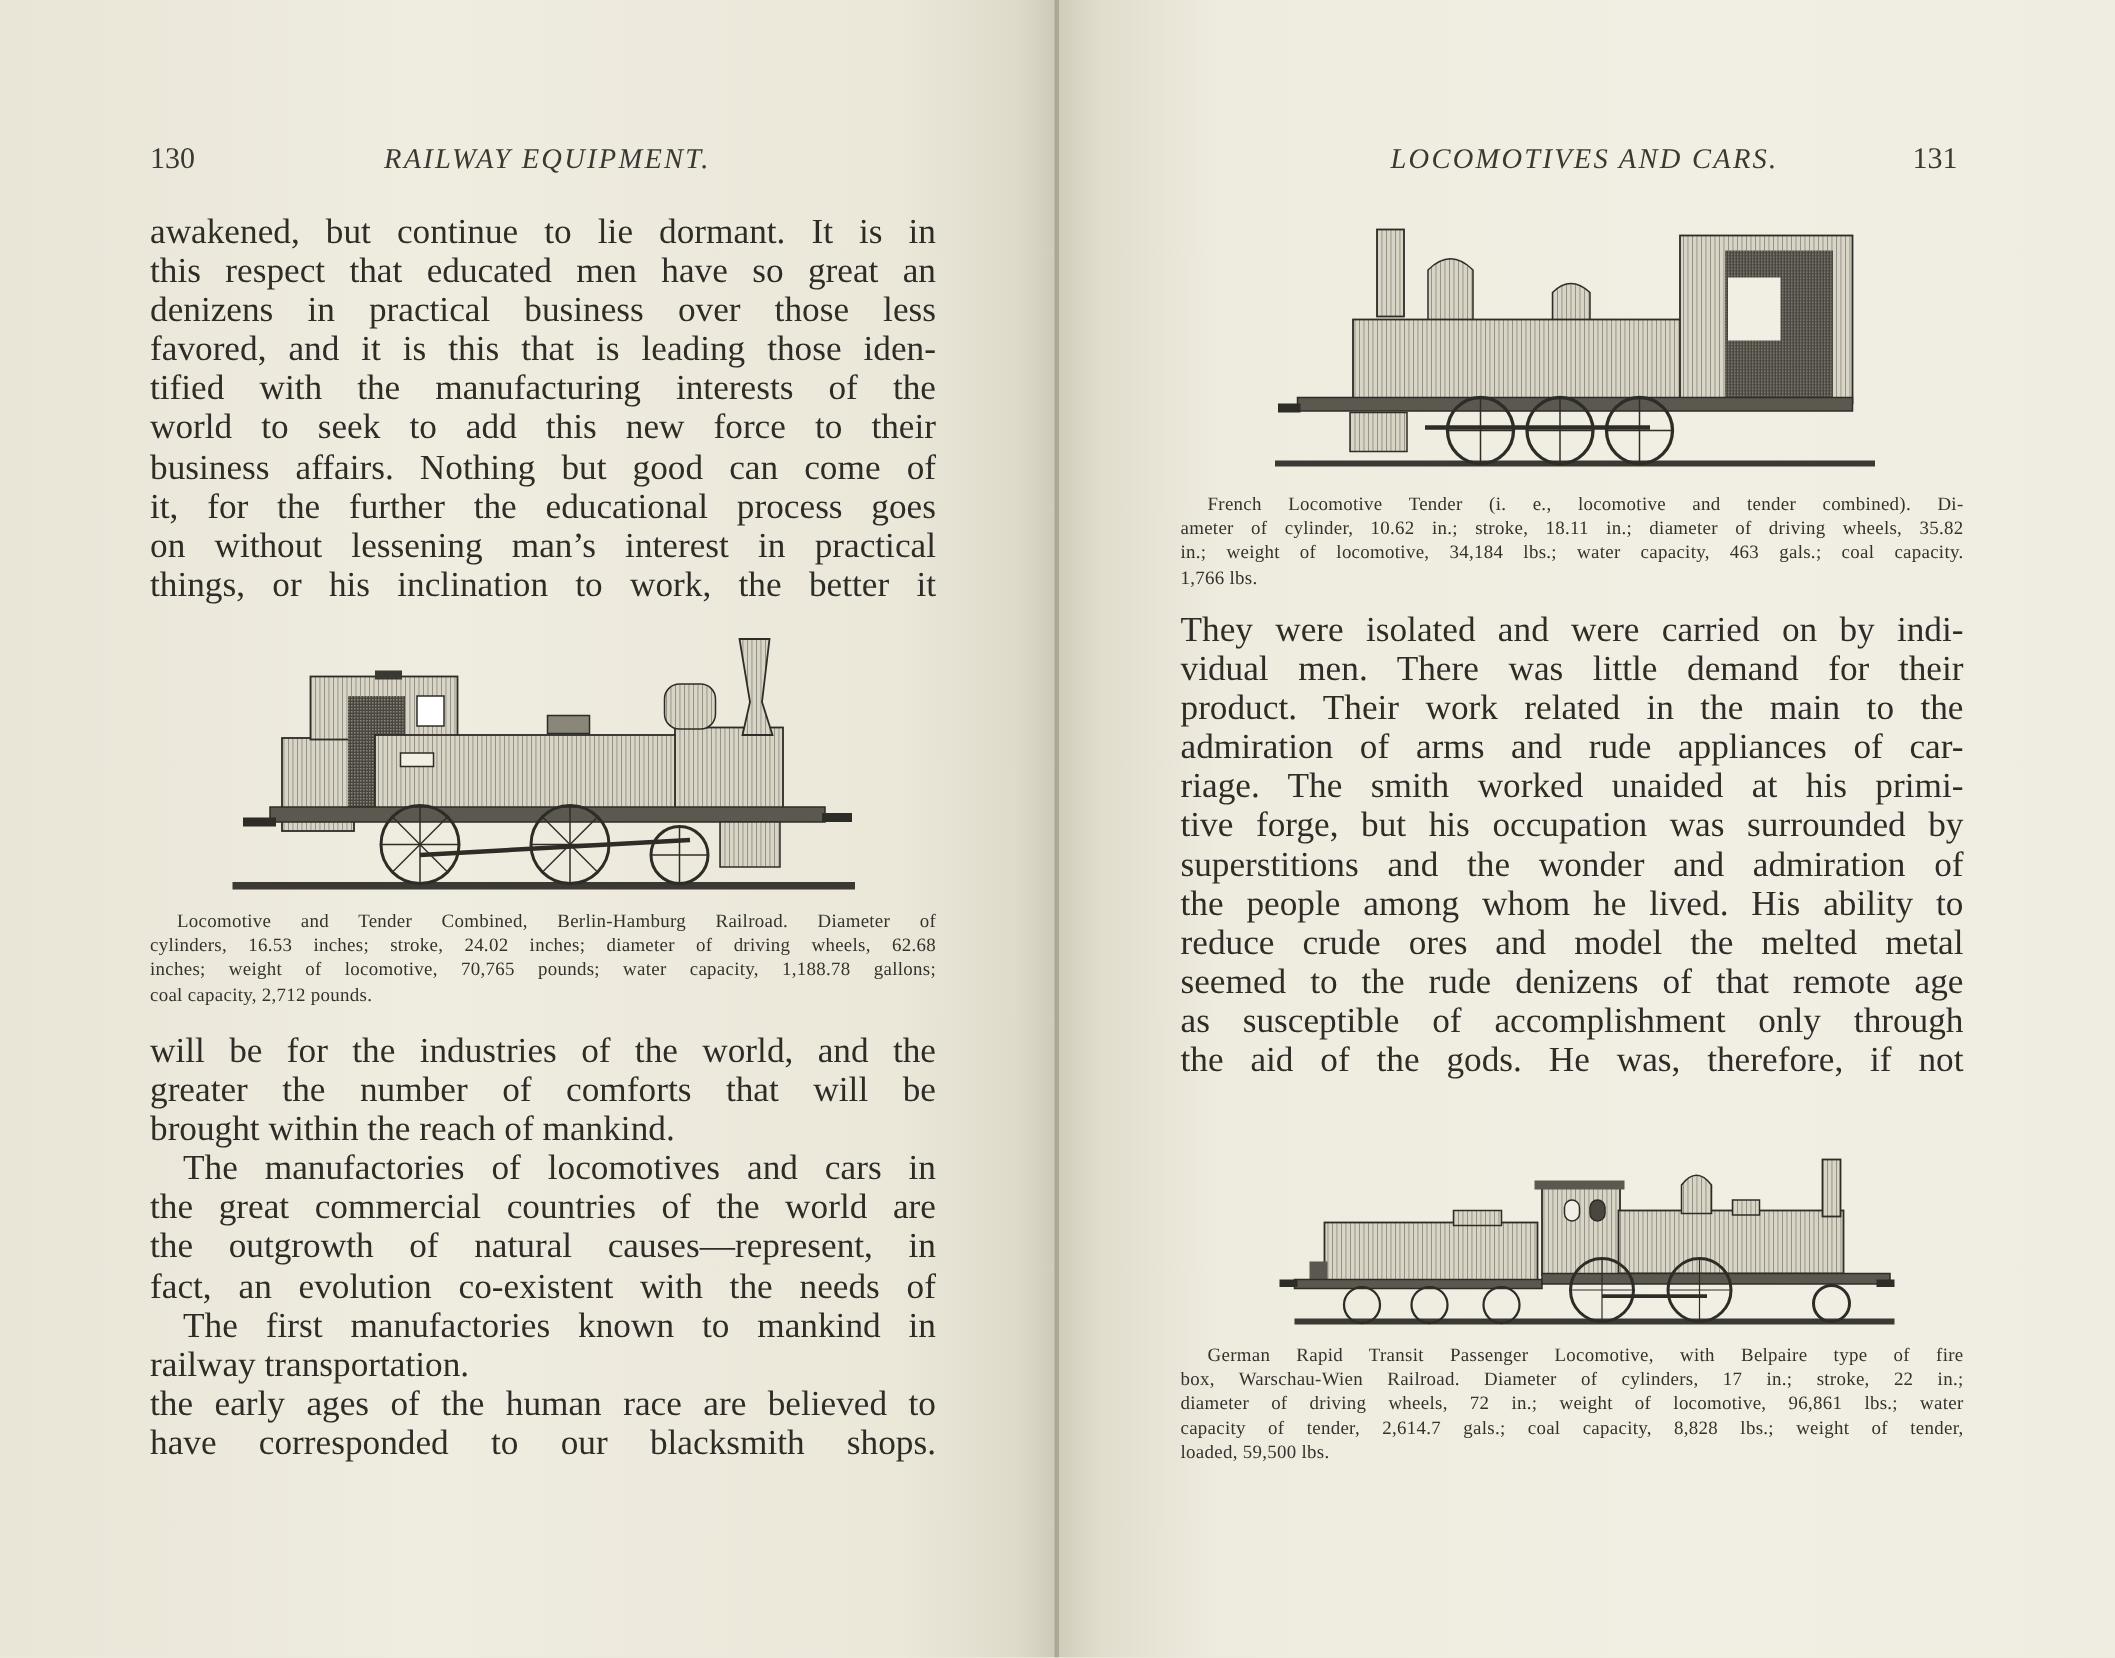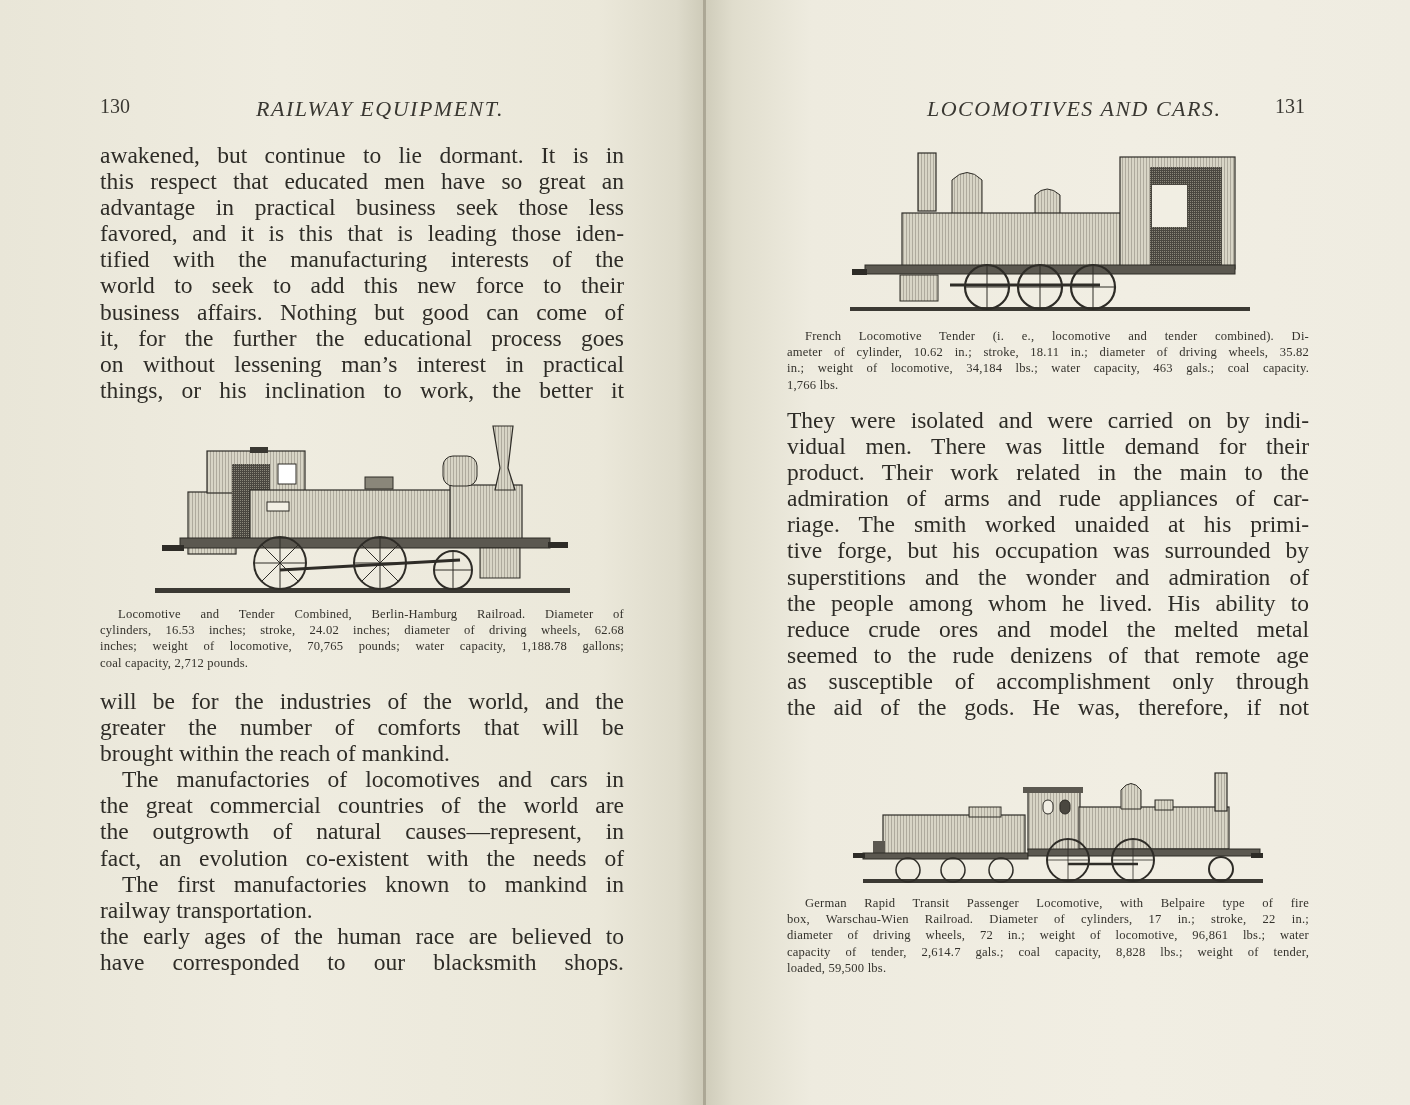--- a/index.html
+++ b/index.html
@@ -21,21 +21,21 @@
   .page-right {
     width: 705px;
     background: linear-gradient(to right, #cfccba 0%, #e0ddcd 4%, #eeebdf 15%, #f1eee3 60%, #efece1 100%);
   }
   .spine {
     position: absolute; left: 703px; top: 0; width: 3px; height: 1105px;
     background: #8f8b78; opacity: .55;
   }
 
   .running-head {
-    position: absolute; top: 96px; font-size: 22px; color: #3a3832;
+    position: absolute; top: 96px; font-size: 19px; color: #3a3832;
   }
   .folio { position: absolute; top: 95px; font-size: 20px; color: #3a3832; }
   .head-title { font-style: italic; letter-spacing: 1.5px; }
 
   .body-text {
     position: absolute; font-size: 23.5px; line-height: 26.1px;
     text-align: justify; color: #2e2c27;
   }
   .body-text .line { display: block; text-align: justify; text-align-last: justify; white-space: nowrap; }
   .body-text .line.last { text-align-last: left; }
@@ -57,21 +57,21 @@
 
 <div class="spread">
 
   <div class="page page-left">
     <div class="folio" style="left:100px;">130</div>
     <div class="running-head head-title" style="left:256px;">RAILWAY EQUIPMENT.</div>
 
     <div class="body-text" style="left:100px; top:142px; width:524px;">
       <span class="line">awakened, but continue to lie dormant.  It is in</span>
       <span class="line">this respect that educated men have so great an</span>
-      <span class="line">advantage in practical business seek those less</span>
+      <span class="line">denizens in practical business over those less</span>
       <span class="line">favored, and it is this that is leading those iden-</span>
       <span class="line">tified with the manufacturing interests of the</span>
       <span class="line">world to seek to add this new force to their</span>
       <span class="line">business affairs.  Nothing but good can come of</span>
       <span class="line">it, for the further the educational process goes</span>
       <span class="line">on without lessening man’s interest in practical</span>
       <span class="line">things, or his inclination to work, the better it</span>
     </div>
 
     <div class="illustration" style="left:150px; top:420px;">

